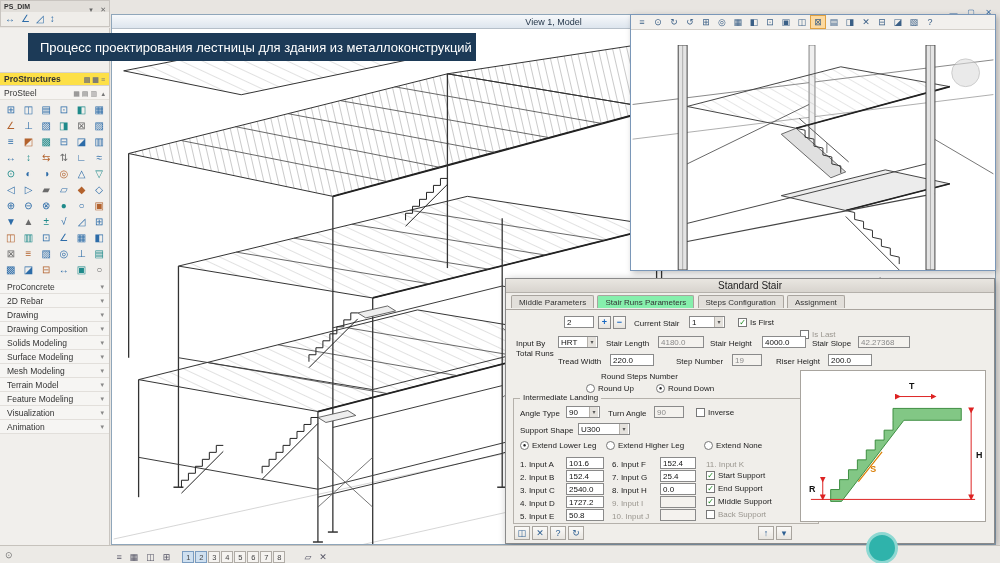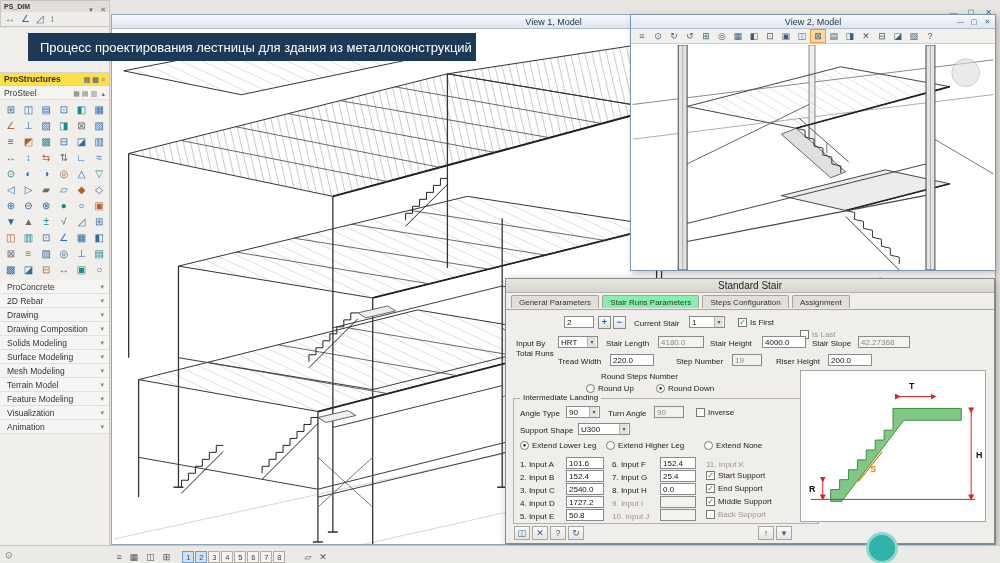--- a/index.html
+++ b/index.html
@@ -345,28 +345,20 @@
           <span class="chev">▾</span>
         </div>
     </div>
   </div>
 
   <div id="banner">
     <span>Процесс проектирования лестницы для здания из металлоконструкций</span>
   </div>
 
   <div id="view2">
-    <div class="view-title">
-      <span>View 2, Model</span>
-      <span class="view-ctl">
-        <span>—</span>
-        <span>▢</span>
-        <span>✕</span>
-      </span>
-    </div>
     <div id="view2-toolbar">
         <span>≡</span>
         <span>⊙</span>
         <span>↻</span>
         <span>↺</span>
         <span>⊞</span>
         <span>◎</span>
         <span>▦</span>
         <span>◧</span>
         <span>⊡</span>
@@ -413,21 +405,21 @@
         <circle cx="336" cy="28" r="14" fill="#ddd" opacity="0.6" stroke="#aaa"></circle>
       </svg>
     </div>
   </div>
 
   <div id="dialog">
     <div id="dlg-title">
       <span>Standard Stair</span>
     </div>
     <div id="dlg-tabs">
-      <span class="tab">General Parameters</span>
+      <span class="tab">Middle Parameters</span>
       <span class="tab active">Stair Runs Parameters</span>
       <span class="tab">Steps Configuration</span>
       <span class="tab">Assignment</span>
     </div>
     <div id="dlg-body">
 
       <span class="lbl" style="left:10px;top:9px;margin-top:30px;">Total Runs</span>
       <input class="fld" style="left: 58px; top: 6px; width: 30px;" value="2">
       <span class="sbtn" style="left:92px;top:6px;">+</span>
       <span class="sbtn" style="left:107px;top:6px;">−</span>

